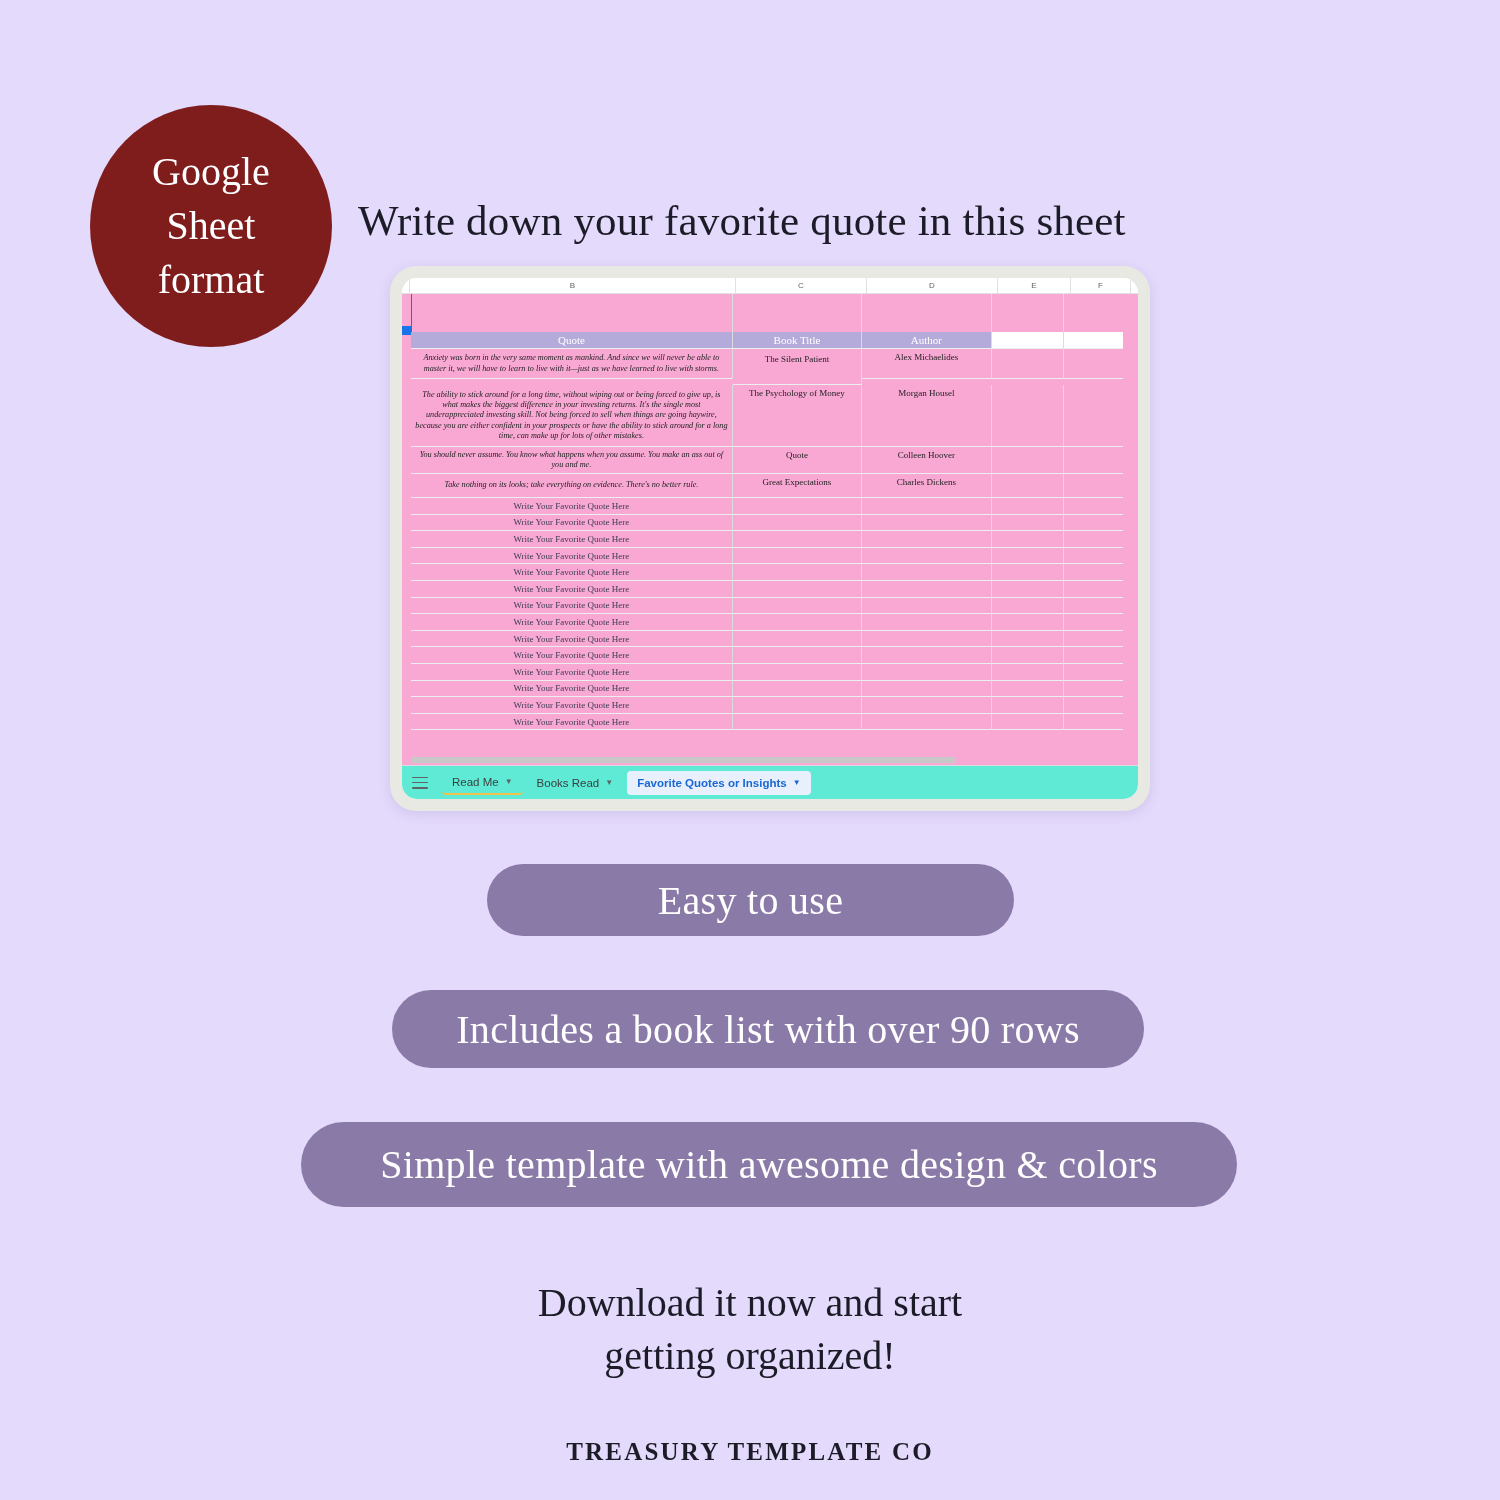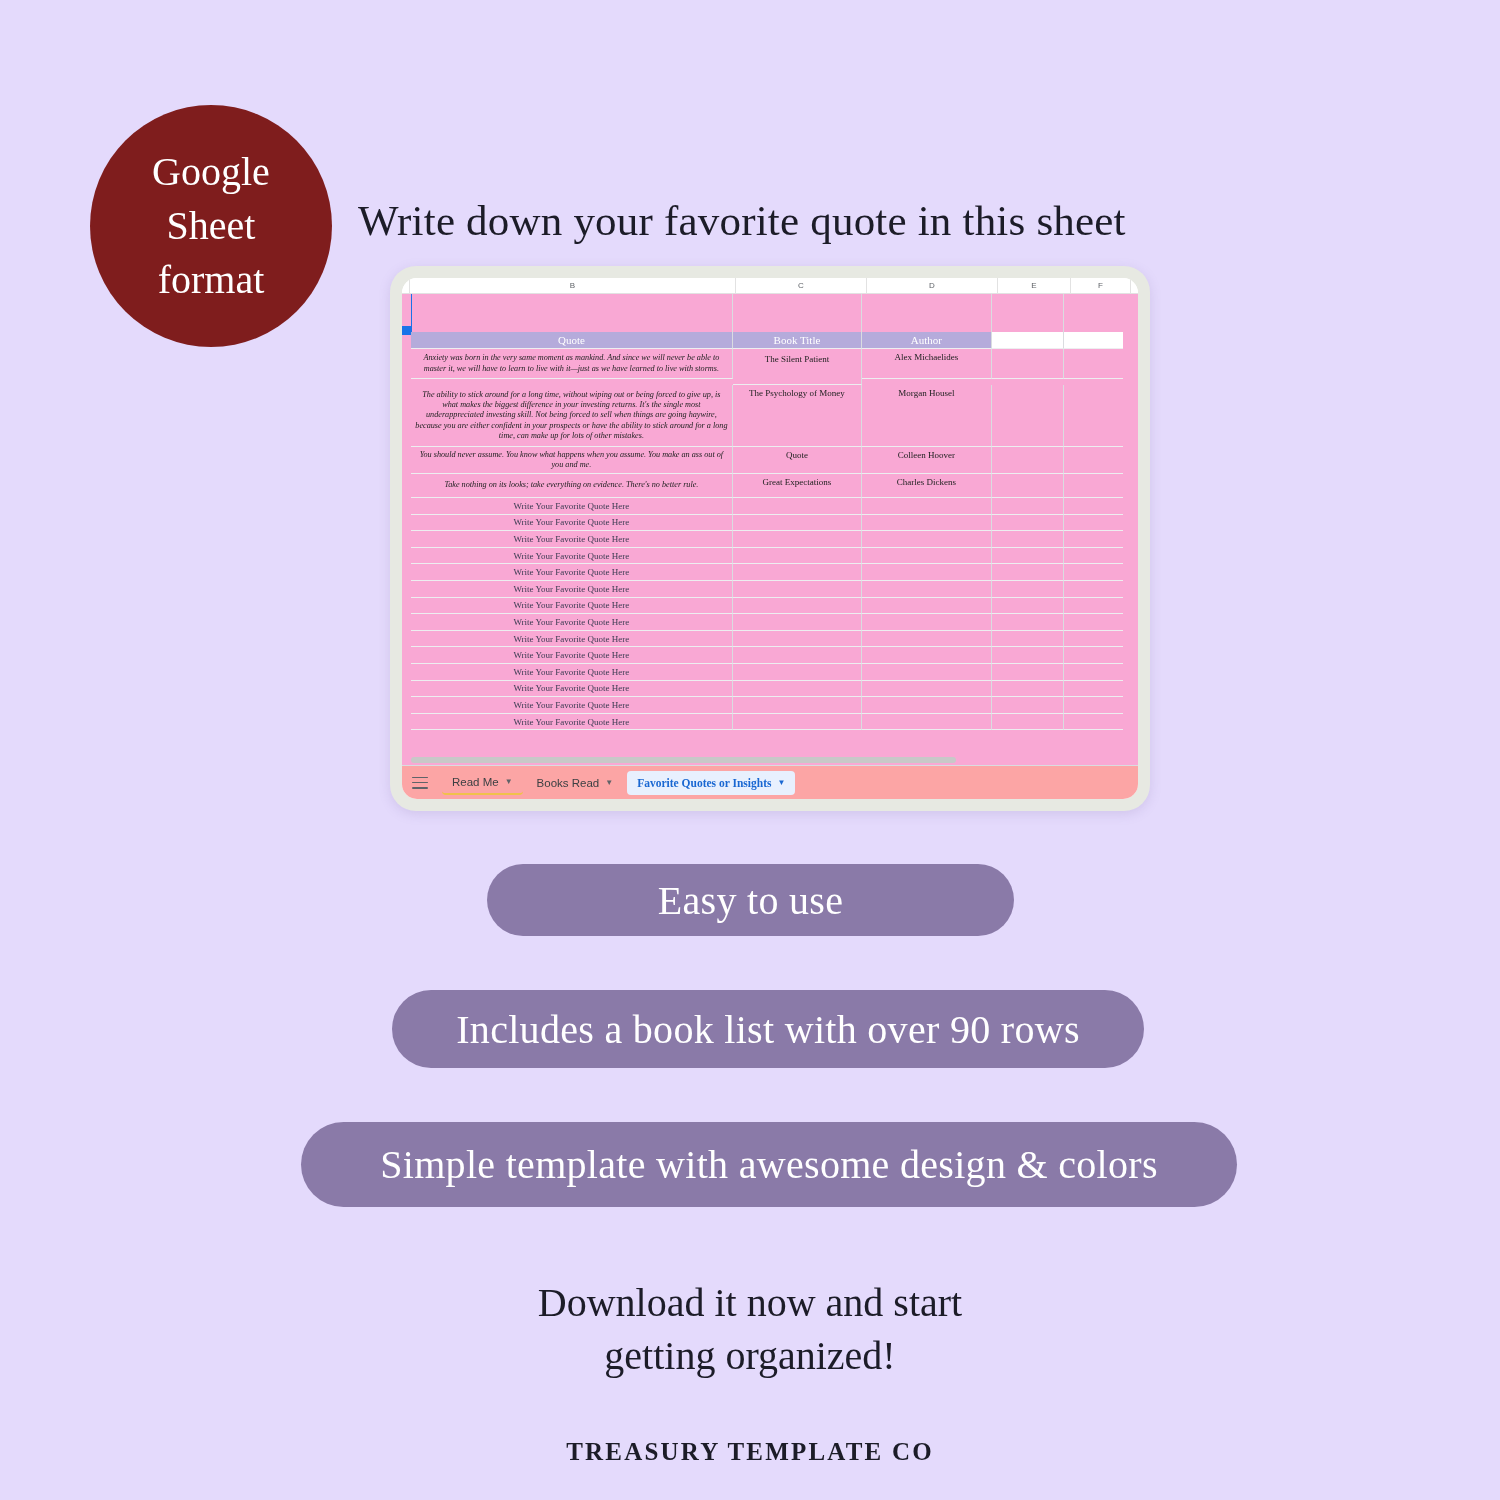--- a/index.html
+++ b/index.html
@@ -133,21 +133,21 @@
   .ph-row .cell { height:16.6px; font-size:9px; color:#3b3b52; font-style:normal; }
 
   .hscroll {
     position:absolute; left:9px; bottom:2px; height:6px; width:545px;
     background:#c8c8c8; border-radius:3px;
   }
 
   
   .tabs-bar {
     height:34px;
-    background:#fca5a5;
+    background:#5eead4;
     border-top:1px solid #dadce0;
     display:flex;
     align-items:center;
     padding:0 10px;
     gap:4px;
     flex:none;
   }
   .hamburger { width:16px; height:12px; display:flex; flex-direction:column; justify-content:space-between; margin-right:10px;}
   .hamburger i { display:block; height:1.6px; background:#5f6368; border-radius:1px;}
   .tab {
@@ -155,21 +155,20 @@
     font-size:11.5px; color:#3c4043;
     padding:5px 10px; border-radius:4px;
     white-space:nowrap;
   }
   .tab .caret { font-size:8px; color:#5f6368; }
   .tab.underlined { border-bottom:2px solid #f0c14b; }
   .tab.active {
     background:#e8f0fe;
     color:#1967d2;
     font-weight:bold;
-    font-family:Liberation Serif, serif;
   }
   .tab.active .caret { color:#1967d2; }
 
   
   .pill {
     position:absolute;
     background:#8a7aa8;
     color:#ffffff;
     border-radius:60px;
     display:flex; align-items:center; justify-content:center;

